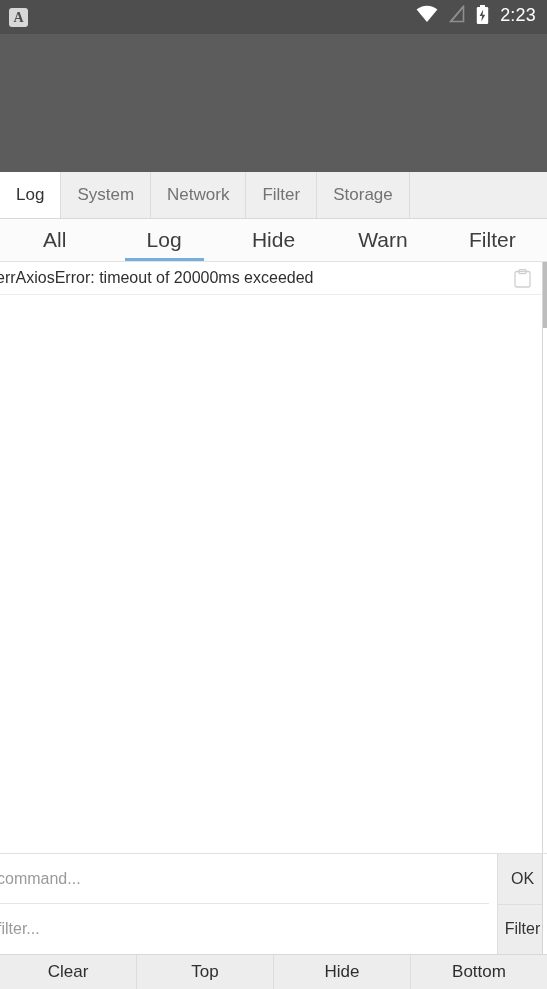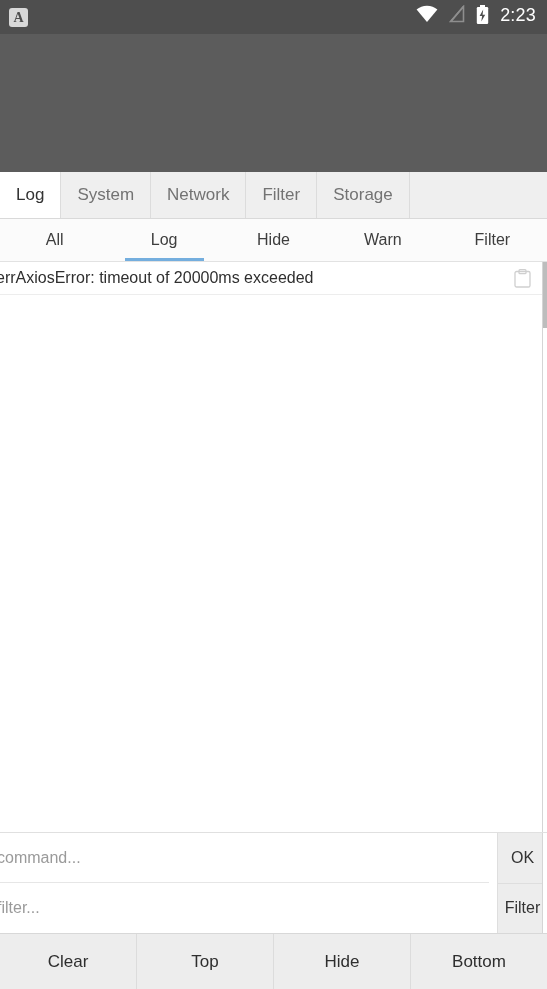--- a/index.html
+++ b/index.html
@@ -100,21 +100,21 @@
     height: 43px;
     background: #fbfbfb;
     border-bottom: 1px solid #e2e2e2;
     flex: 0 0 auto;
   }
   .subtab {
     flex: 1 1 0;
     display: flex;
     align-items: center;
     justify-content: center;
-    font-size: 16px;
+    font-size: 21px;
     color: #3d3d3d;
     position: relative;
     text-align: right;
   }
   .subtab.active::after {
     content: "";
     position: absolute;
     left: 14%;
     right: 14%;
     bottom: 0;
@@ -214,21 +214,21 @@
     top: 0; right: 0;
     width: 5px;
     height: 100%;
     background: #ffffff;
     border-left: 1px solid #d5d5d5;
   }
 
   
   .toolbar {
     display: flex;
-    height: 56px;
+    height: 35px;
     background: #ededed;
     border-top: 1px solid #d8d8d8;
     flex: 0 0 auto;
   }
   .toolbtn {
     flex: 1 1 0;
     display: flex;
     align-items: center;
     justify-content: center;
     font-size: 17px;

